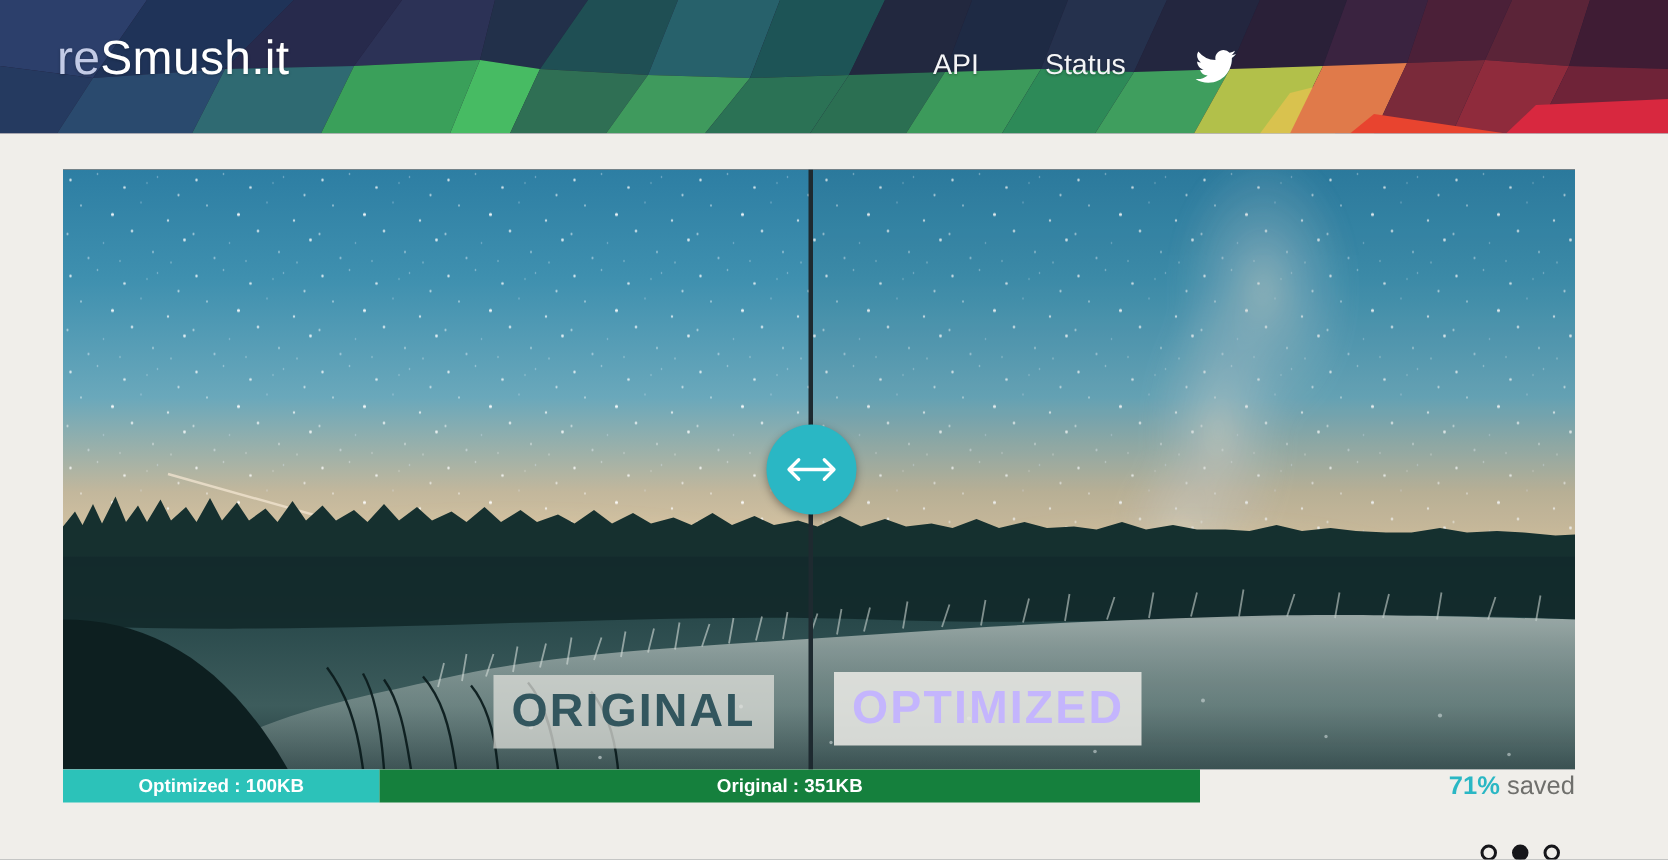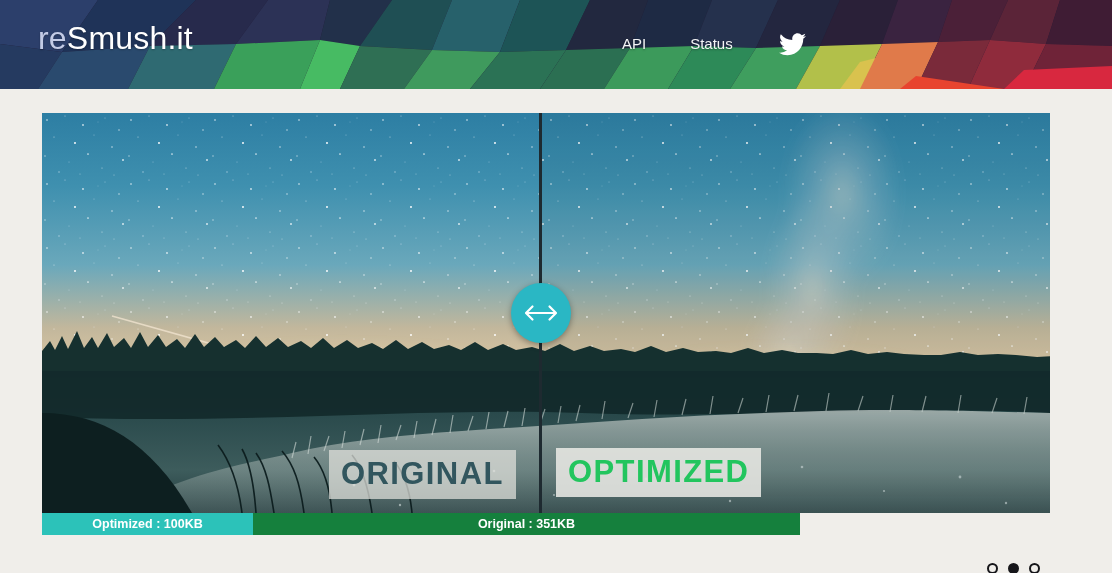--- a/index.html
+++ b/index.html
@@ -52,21 +52,21 @@
     position: absolute;
     left: 600px;
     top: 31px;
     display: flex;
     align-items: center;
     gap: 0px;
   }
   .nav-link {
     display: block;
     color: #f4f4f6;
-    font-size: 15px;
+    font-size: 19px;
     font-weight: 400;
     text-decoration: none;
     line-height: 26px;
     padding: 0 22px;
     white-space: nowrap;
     text-shadow: 0 1px 2px rgba(0,0,0,.35);
     cursor: pointer;
   }
   #twitter-link {
     display: flex;
@@ -141,21 +141,21 @@
   #label-original {
     left: 287px;
     top: 337px;
     background: rgba(226,226,221,.72);
     color: #32565e;
   }
   #label-optimized {
     left: 514px;
     top: 335px;
     background: rgba(232,232,228,.88);
-    color: #22c55e;
+    color: #c4b5fd;
   }
 
   
   #size-bar {
     position: absolute;
     left: 0;
     top: 400px;
     width: 1008px;
     height: 22px;
     background: #f0eeea;
@@ -415,20 +415,24 @@
 
       <div class="img-label" id="label-original">ORIGINAL</div>
       <div class="img-label" id="label-optimized">OPTIMIZED</div>
     </div>
 
     <div id="size-bar">
       <div id="bar-optimized">Optimized : 100KB</div>
       <div id="bar-original-track">
         <div id="bar-original">Original : 351KB</div>
       </div>
+      <div id="saved-readout">
+        <span id="saved-percent">71%</span>
+        <span id="saved-word">saved</span>
+      </div>
     </div>
 
     <div id="carousel-dots">
       <span class="dot"></span>
       <span class="dot active"></span>
       <span class="dot"></span>
     </div>
 
   </section>
 </main>

